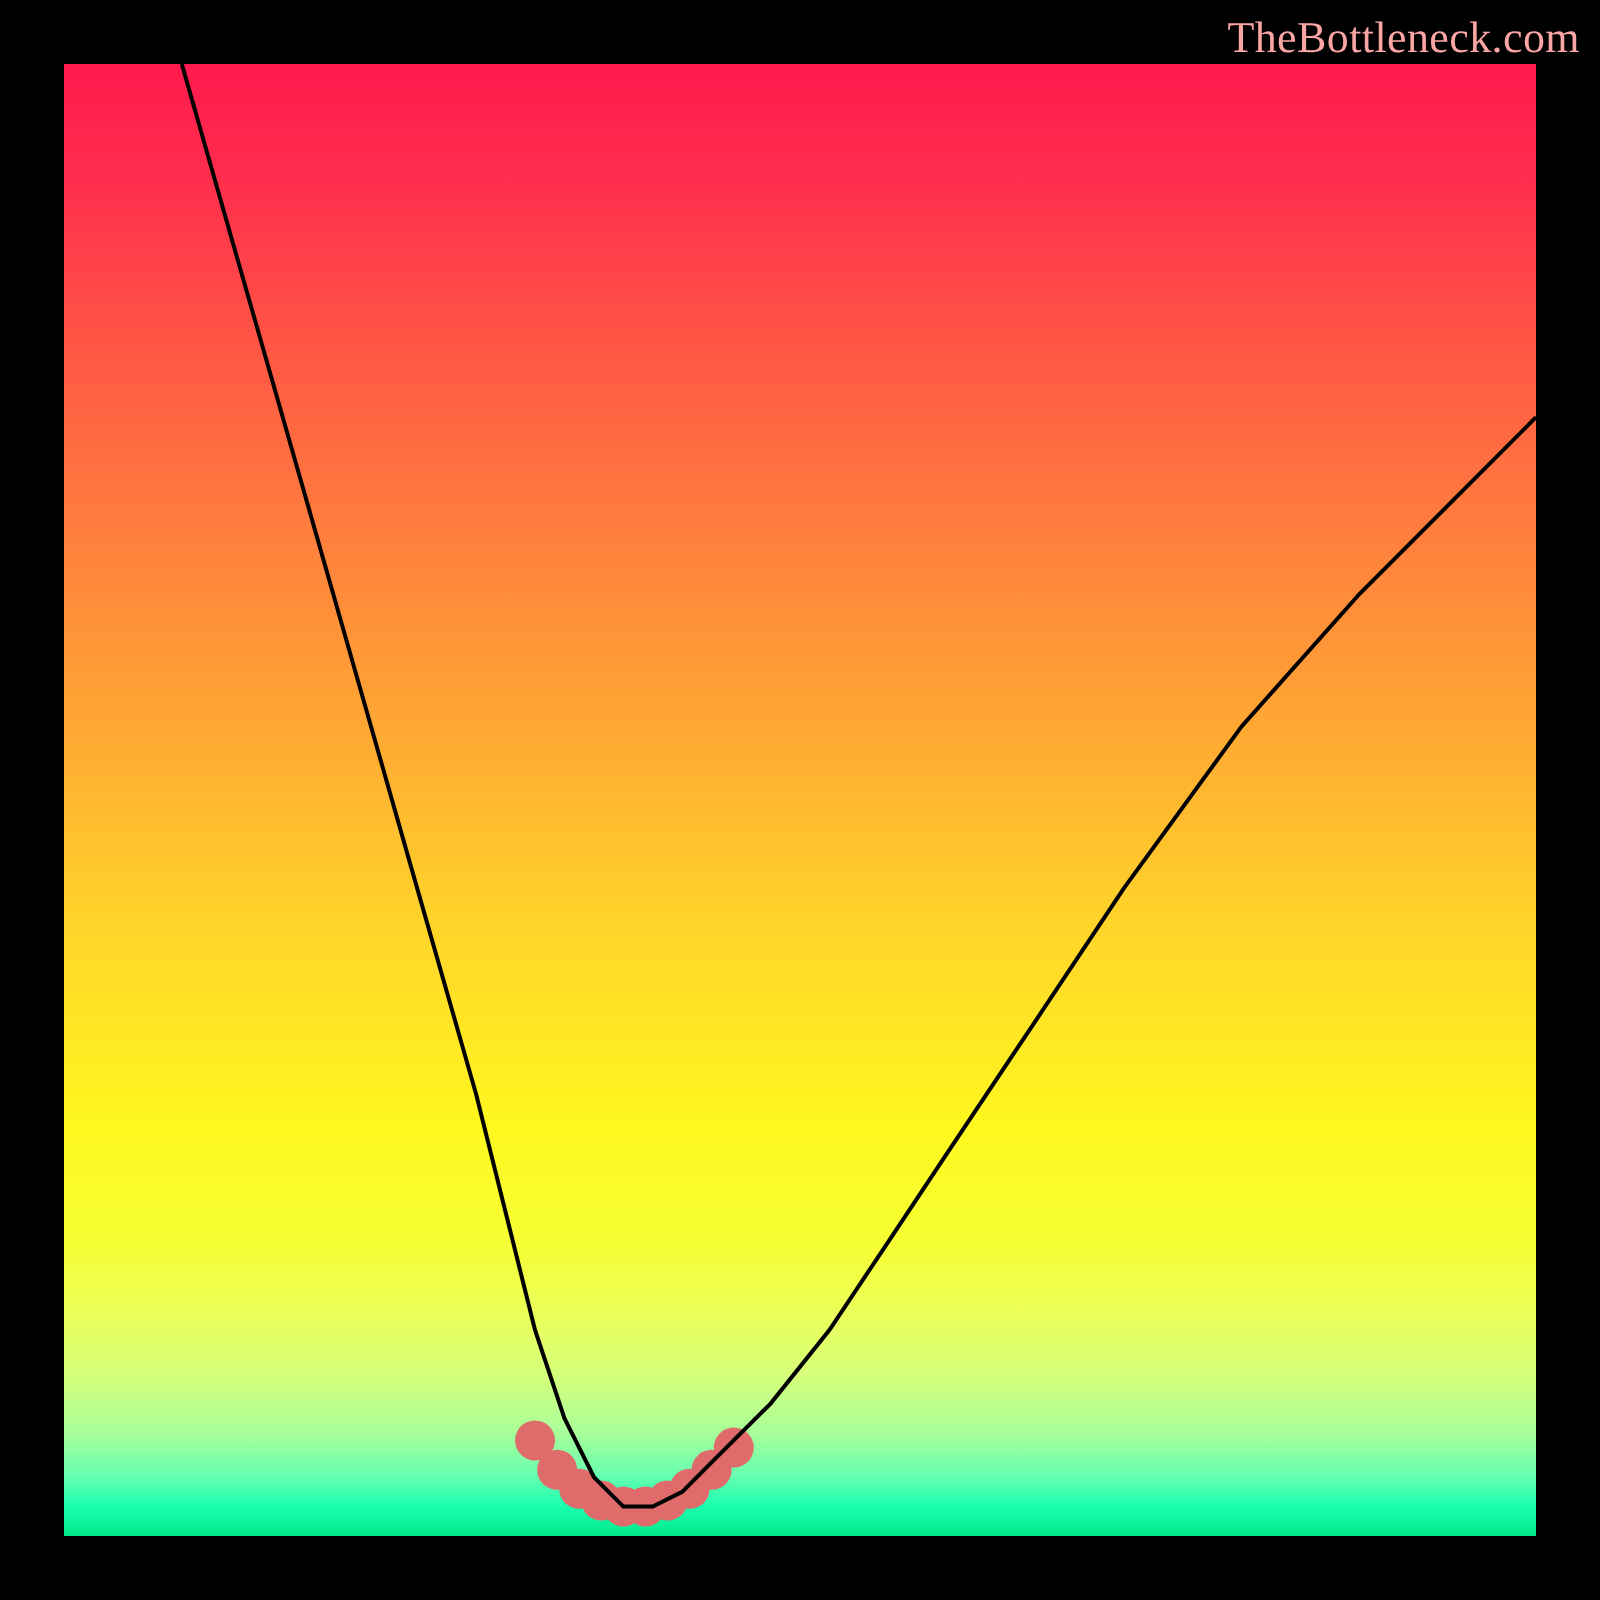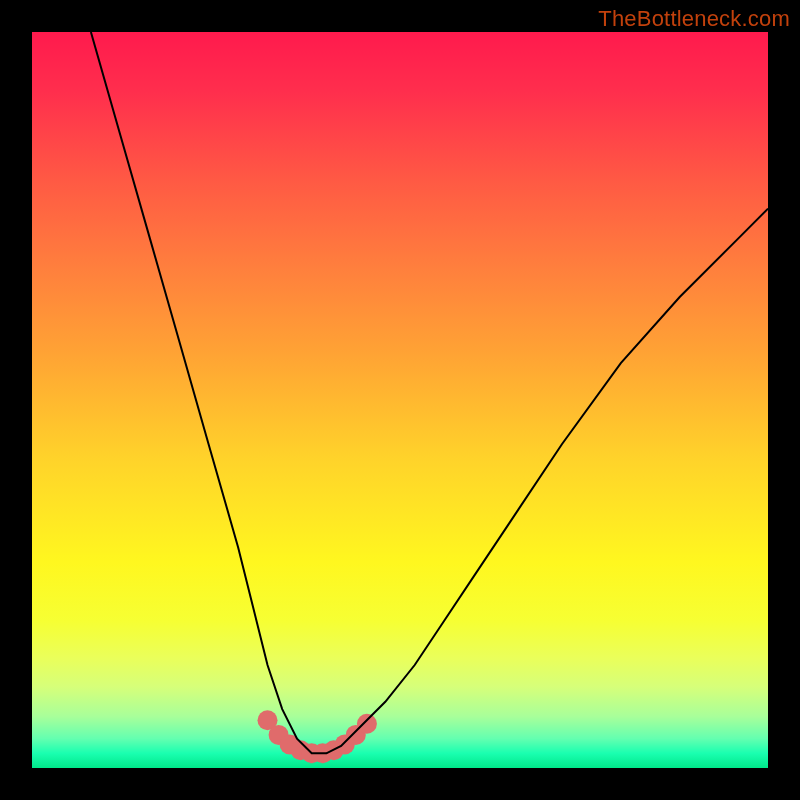--- a/index.html
+++ b/index.html
@@ -48,25 +48,26 @@
       #a8ff9a 93%,
       #64ffb0 96%,
       #1affb0 98%,
       #00e88a 100%
     );
   }
   .watermark {
     position: absolute;
     top: 6px;
     right: 10px;
-    color: #c2410c;
+    color: #fca5a5;
     font-size: 22px;
     font-weight: 500;
     letter-spacing: 0.2px;
     user-select: none;
+    font-family: Liberation Serif, serif;
   }
   svg.curve-layer {
     position: absolute;
     top: 0;
     left: 0;
     width: 100%;
     height: 100%;
   }
 </style>
 </head>

